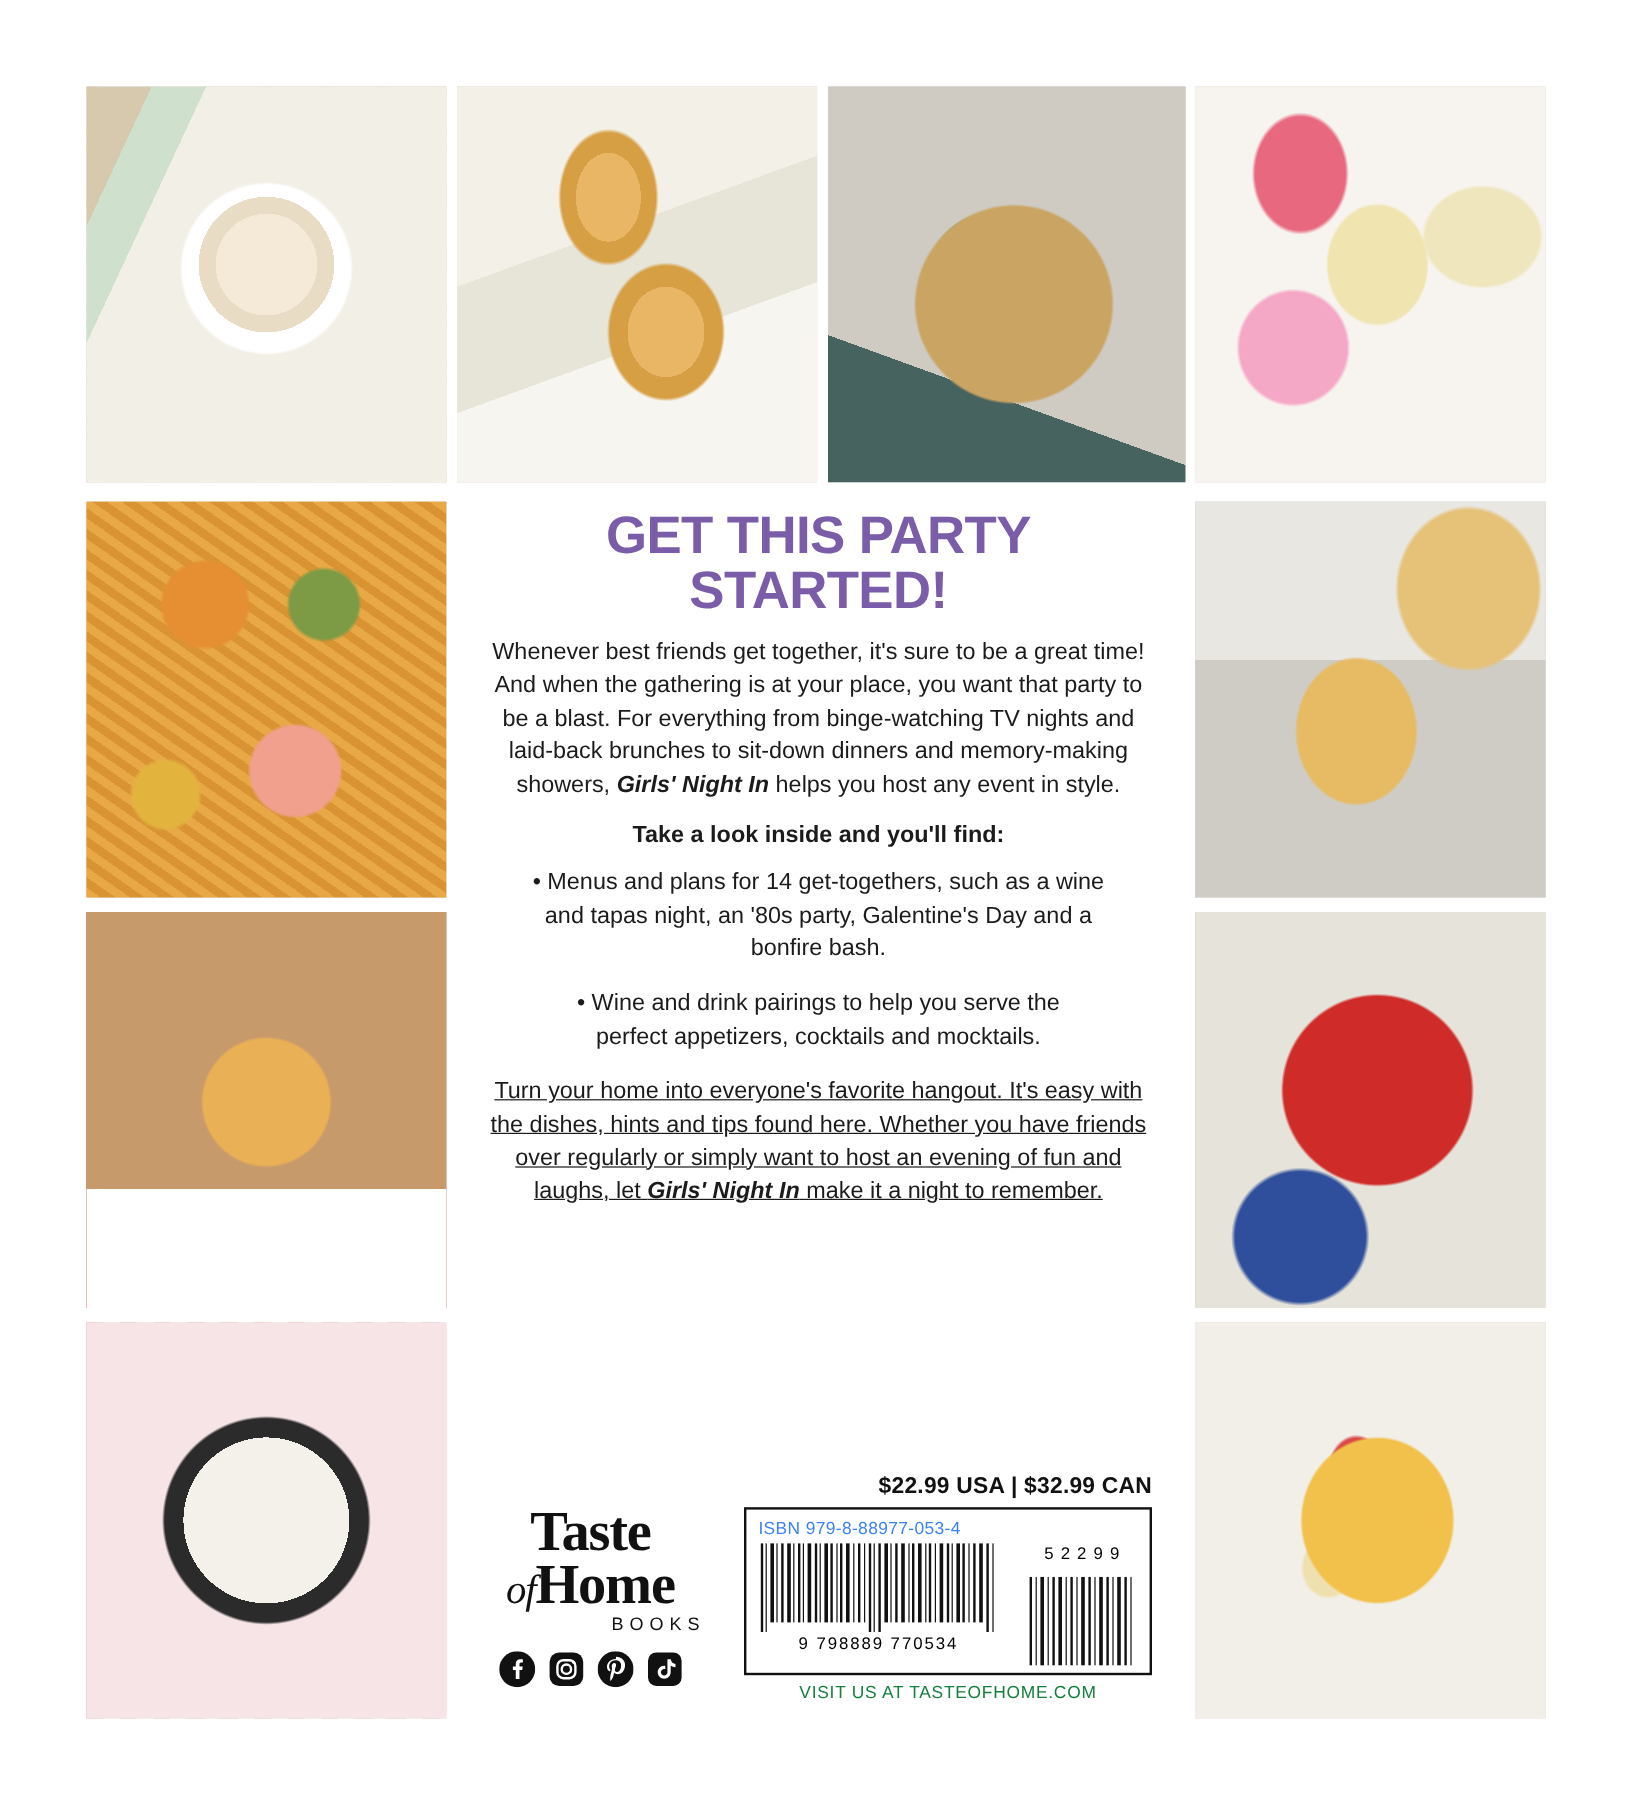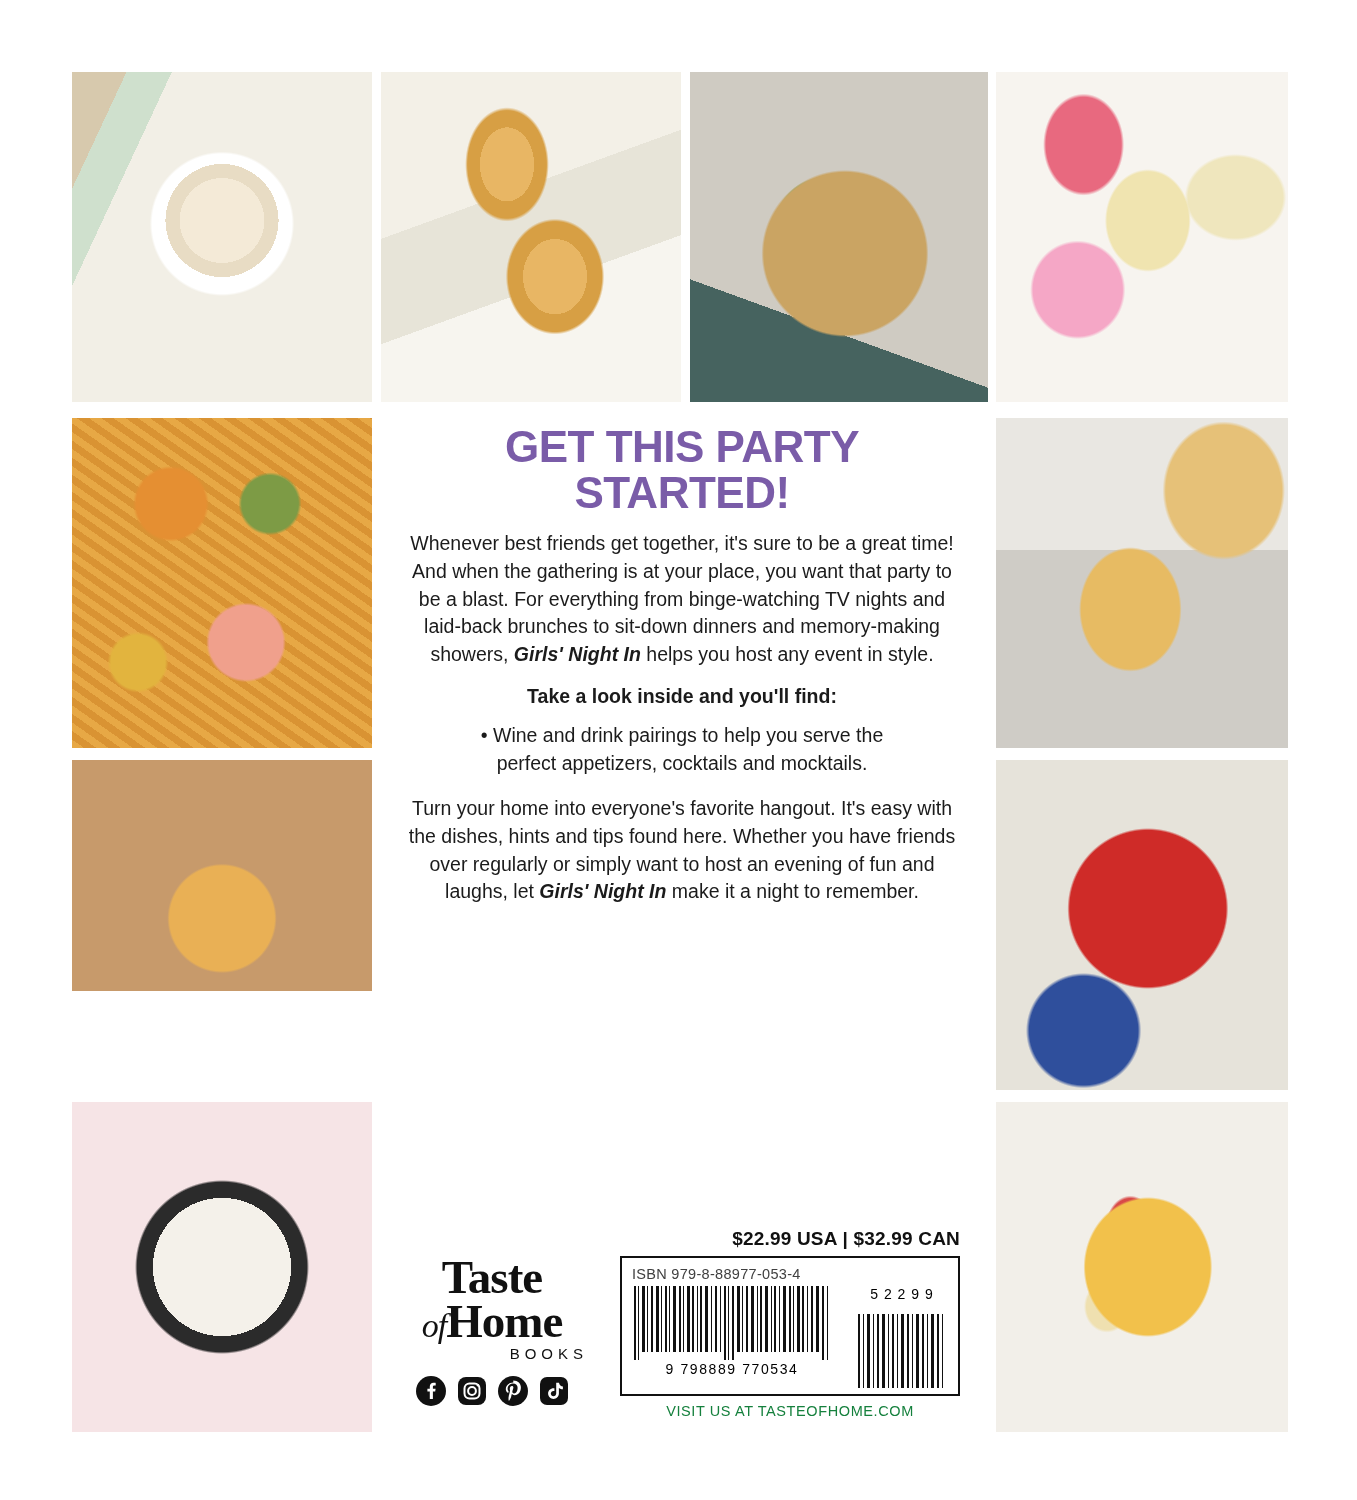--- a/index.html
+++ b/index.html
@@ -171,21 +171,21 @@
   }
   .bullet {
     font-size: 19.5px;
     line-height: 1.42;
     margin: 0 0 18px 0;
   }
   .bullet.b1 { padding: 0 2px; }
   .bullet.b2 { padding: 0 34px; }
   .bullet.b3 { padding: 0 64px; }
   .italic { font-style: italic; font-weight: bold; }
-  .outro { padding: 0 6px; margin-top: 14px; }
+  .outro { padding: 0 6px; margin-top: 14px; text-decoration: underline; }
 
   
   .logo-block {
     position: absolute;
     left: 392px;
     top: 1255px;
     width: 200px;
     text-align: center;
     color: #111;
   }
@@ -245,21 +245,21 @@
     top: 1256px;
     width: 340px;
     height: 140px;
     border: 2px solid #111;
     background: #fff;
     box-sizing: border-box;
     padding: 8px 10px 4px 10px;
   }
   .isbn-text {
     font-size: 14.5px;
-    color: #404040;
+    color: #3b82f6;
     letter-spacing: 0.3px;
     margin-bottom: 4px;
   }
   .bars-row {
     display: flex;
     justify-content: space-between;
     align-items: flex-start;
   }
   .bars {
     height: 74px;
@@ -330,20 +330,21 @@
     <div class="ph-inner bg-fruit"></div>
   </div>
 
   <div class="copy">
     <h1 class="headline">GET THIS PARTY STARTED!</h1>
 
     <p class="para intro"><span>Whenever best friends get together, it's sure to be a great time! And when the gathering is at your place, you want that party to be a blast. For everything from binge-watching TV nights and laid-back brunches to sit-down dinners and memory-making showers, </span><span class="italic">Girls' Night In</span><span> helps you host any event in style.</span></p>
 
     <p class="lead-in">Take a look inside and you'll find:</p>
 
+    <p class="bullet b2">• Menus and plans for 14 get-togethers, such as a wine and tapas night, an '80s party, Galentine's Day and a bonfire bash.</p>
     <p class="bullet b3">• Wine and drink pairings to help you serve the perfect appetizers, cocktails and mocktails.</p>
 
     <p class="para outro"><span>Turn your home into everyone's favorite hangout. It's easy with the dishes, hints and tips found here. Whether you have friends over regularly or simply want to host an evening of fun and laughs, let </span><span class="italic">Girls' Night In</span><span> make it a night to remember.</span></p>
   </div>
 
   <div class="logo-block">
     <div class="logo-taste">Taste</div>
     <div class="logo-of-home"><span class="logo-of">of</span><span>Home</span></div>
     <div class="logo-books">BOOKS</div>
 

